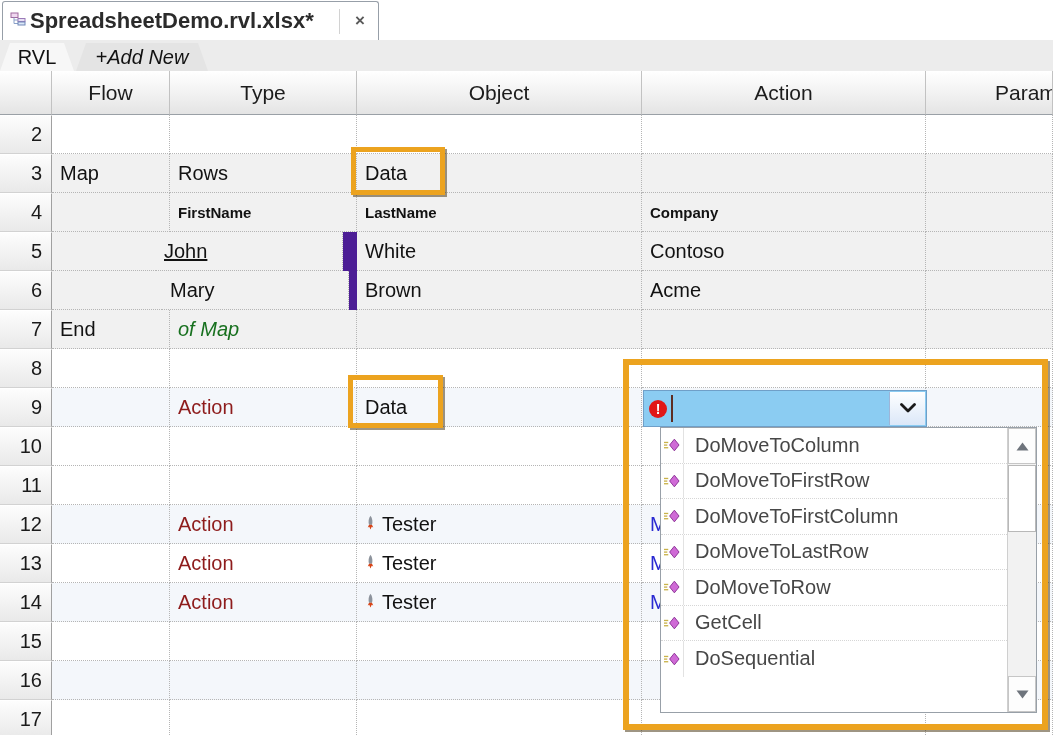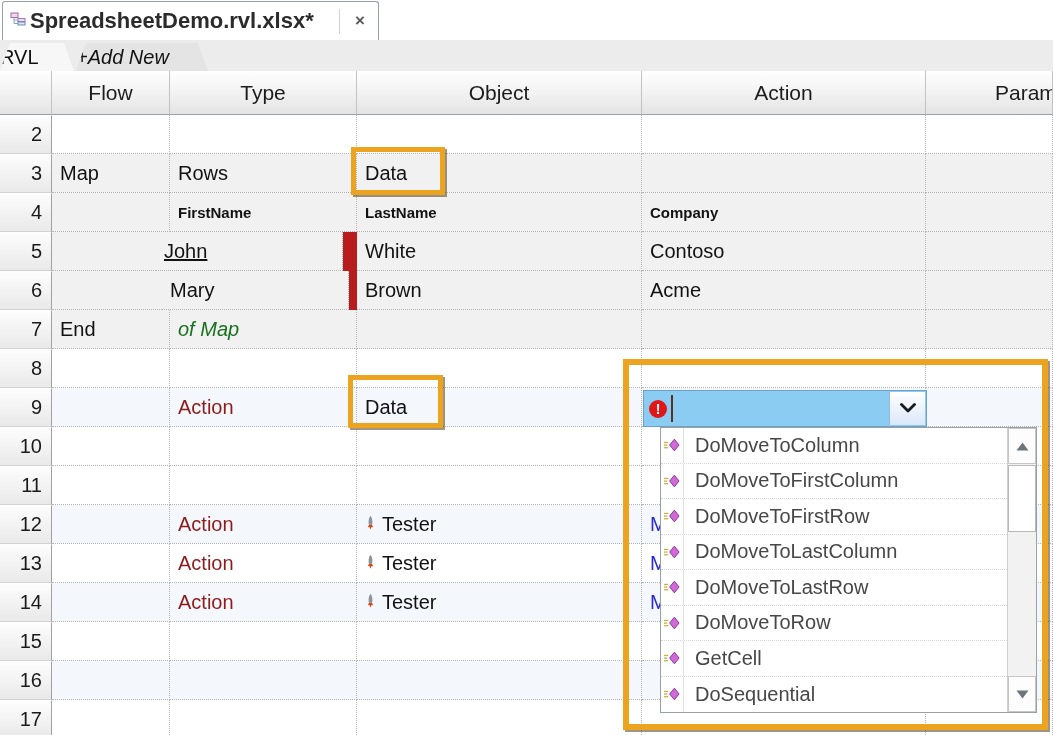--- a/index.html
+++ b/index.html
@@ -1,33 +1,33 @@
 <!DOCTYPE html>
 <html><head>
 <meta charset="utf-8">
 <style>
   html,body{margin:0;padding:0;background:#fff;}
-  #screen{position:relative;width:1053px;height:735px;overflow:hidden;background:#b91c1c;
+  #screen{position:relative;width:1053px;height:735px;overflow:hidden;background:#4c1d95;
           font-family:"Liberation Sans",sans-serif;}
 
   
   .doc-tabbar{position:absolute;left:0;top:0;width:1053px;height:40px;background:#fff;}
   .doc-tab{position:absolute;left:2px;top:1px;width:377px;height:39px;background:#fff;
            border:1px solid #979fa8;border-bottom:none;border-radius:3px 3px 0 0;
            box-sizing:border-box;display:flex;align-items:center;}
   .doc-tab-icon{margin-left:7px;flex:0 0 auto;}
   .doc-tab-title{font-weight:bold;font-size:22px;color:#2b2b2b;margin-left:4px;white-space:nowrap;}
   .doc-tab-divider{position:absolute;left:336px;top:7px;width:1px;height:25px;background:#d2d2d2;}
   .doc-tab-close{position:absolute;left:339px;top:0px;width:36px;height:37px;display:flex;
                  align-items:center;justify-content:center;font-size:17px;font-weight:bold;color:#5a5a5a;cursor:default;}
 
   
   .sheet-tabbar{position:absolute;left:0;top:40px;width:1053px;height:31px;background:#ececec;
                 border-bottom:2px solid #8f969e;box-sizing:content-box;}
-  .sheet-tab{position:absolute;top:3px;height:28px;line-height:28px;text-align:left;
+  .sheet-tab{position:absolute;top:3px;height:28px;line-height:28px;text-align:center;
              font-size:20px;color:#111;clip-path:polygon(10px 0,calc(100% - 10px) 0,100% 100%,0 100%);}
   .sheet-tab.active{left:0px;width:74px;background:#f7f7f7;}
   .sheet-tab.addnew{left:76px;width:132px;background:#e4e4e4;font-style:italic;}
 
   
   .hcell{position:absolute;top:71px;height:44px;box-sizing:border-box;
          background:linear-gradient(#ffffff,#f1f1f1 55%,#e4e4e4);
          border-right:1px solid #c2c2c2;border-bottom:1px solid #9aa0a6;
          display:flex;align-items:center;justify-content:center;
          font-size:21px;color:#1c1c1c;overflow:hidden;white-space:nowrap;}
@@ -344,43 +344,32 @@
         </div>
         <div class="dd-item">
           <span class="dd-gutter">
             <svg width="16" height="14" viewBox="0 0 17 14">
               <rect x="0" y="3.6" width="4.5" height="1.4" fill="#c9b24a"></rect>
               <rect x="0" y="6.4" width="3.5" height="1.4" fill="#c9b24a"></rect>
               <rect x="0" y="9.2" width="4.5" height="1.4" fill="#c9b24a"></rect>
               <path d="M11 0.8 L16 7 L11 13.2 L6 7Z" fill="#cf6ad6" stroke="#8a2f94"></path>
             </svg>
           </span>
+          <span class="dd-label">DoMoveToFirstRow</span>
+        </div>
+        <div class="dd-item">
+          <span class="dd-gutter">
+            <svg width="16" height="14" viewBox="0 0 17 14">
+              <rect x="0" y="3.6" width="4.5" height="1.4" fill="#c9b24a"></rect>
+              <rect x="0" y="6.4" width="3.5" height="1.4" fill="#c9b24a"></rect>
+              <rect x="0" y="9.2" width="4.5" height="1.4" fill="#c9b24a"></rect>
+              <path d="M11 0.8 L16 7 L11 13.2 L6 7Z" fill="#cf6ad6" stroke="#8a2f94"></path>
+            </svg>
+          </span>
           <span class="dd-label">DoMoveToFirstColumn</span>
-        </div>
-        <div class="dd-item">
-          <span class="dd-gutter">
-            <svg width="16" height="14" viewBox="0 0 17 14">
-              <rect x="0" y="3.6" width="4.5" height="1.4" fill="#c9b24a"></rect>
-              <rect x="0" y="6.4" width="3.5" height="1.4" fill="#c9b24a"></rect>
-              <rect x="0" y="9.2" width="4.5" height="1.4" fill="#c9b24a"></rect>
-              <path d="M11 0.8 L16 7 L11 13.2 L6 7Z" fill="#cf6ad6" stroke="#8a2f94"></path>
-            </svg>
-          </span>
-          <span class="dd-label">DoMoveToFirstRow</span>
-        </div>
-        <div class="dd-item">
-          <span class="dd-gutter">
-            <svg width="16" height="14" viewBox="0 0 17 14">
-              <rect x="0" y="3.6" width="4.5" height="1.4" fill="#c9b24a"></rect>
-              <rect x="0" y="6.4" width="3.5" height="1.4" fill="#c9b24a"></rect>
-              <rect x="0" y="9.2" width="4.5" height="1.4" fill="#c9b24a"></rect>
-              <path d="M11 0.8 L16 7 L11 13.2 L6 7Z" fill="#cf6ad6" stroke="#8a2f94"></path>
-            </svg>
-          </span>
-          <span class="dd-label">DoMoveToLastColumn</span>
         </div>
         <div class="dd-item">
           <span class="dd-gutter">
             <svg width="16" height="14" viewBox="0 0 17 14">
               <rect x="0" y="3.6" width="4.5" height="1.4" fill="#c9b24a"></rect>
               <rect x="0" y="6.4" width="3.5" height="1.4" fill="#c9b24a"></rect>
               <rect x="0" y="9.2" width="4.5" height="1.4" fill="#c9b24a"></rect>
               <path d="M11 0.8 L16 7 L11 13.2 L6 7Z" fill="#cf6ad6" stroke="#8a2f94"></path>
             </svg>
           </span>

